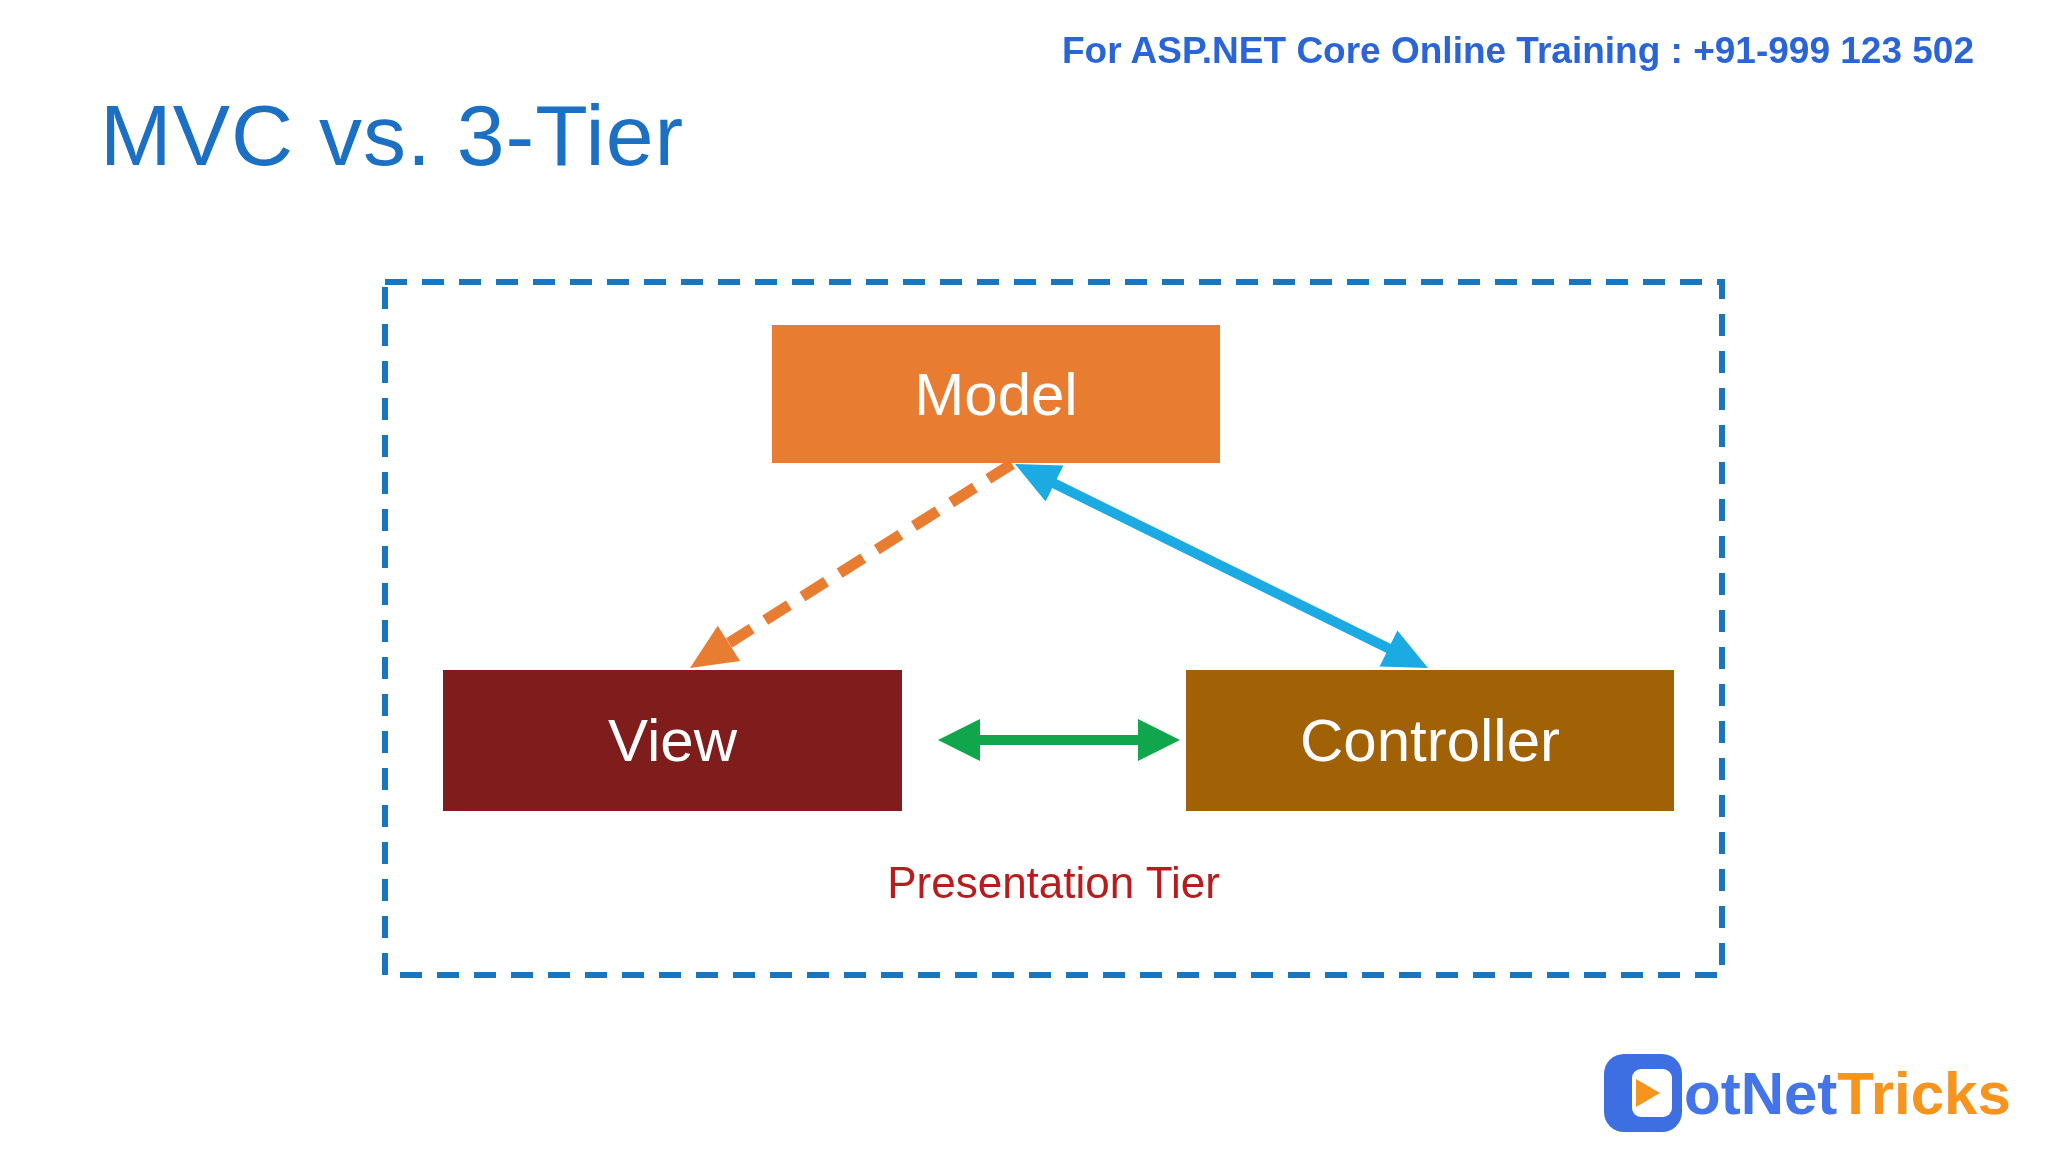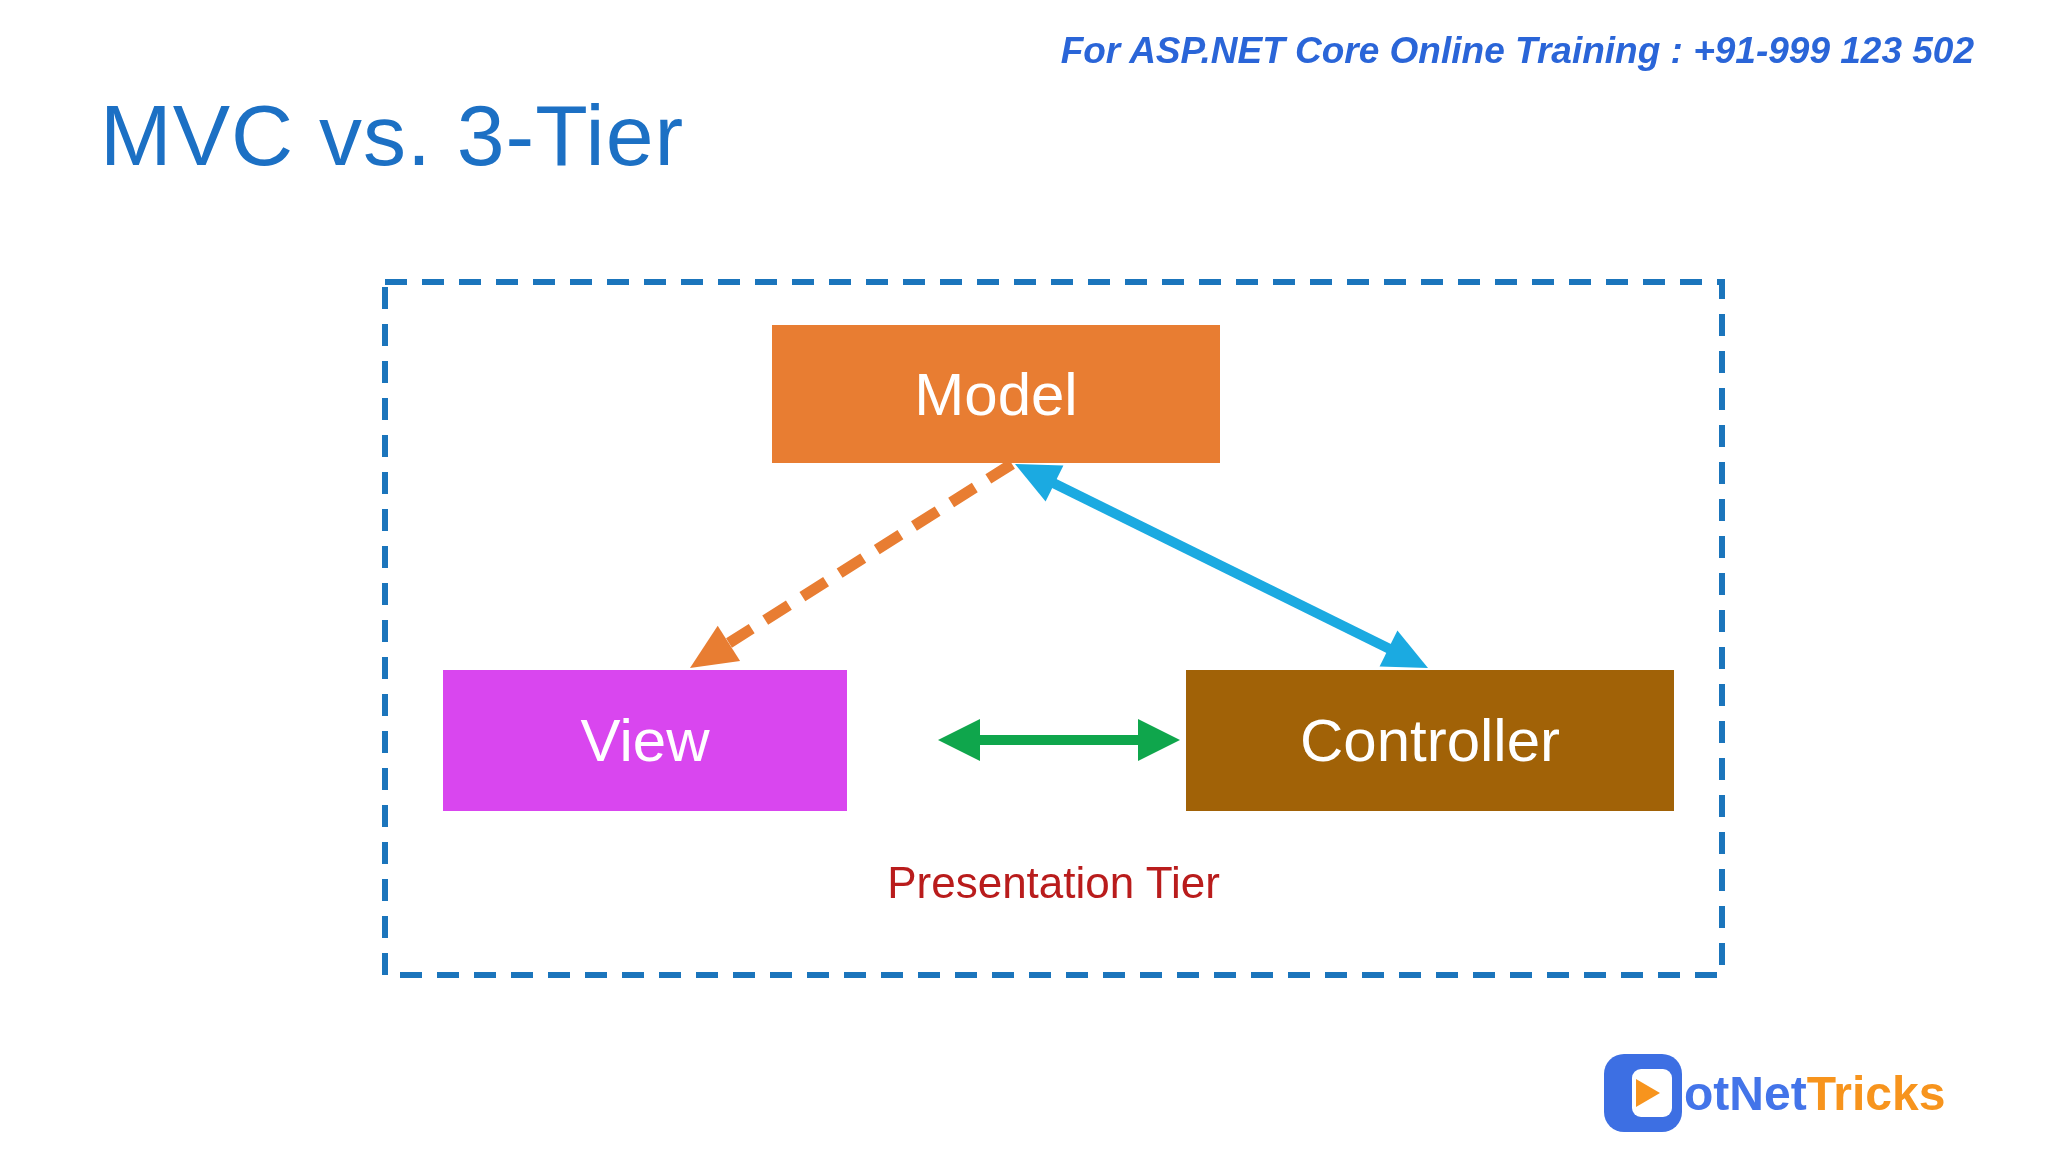--- a/index.html
+++ b/index.html
@@ -9,21 +9,20 @@
     height: 1152px;
     background: #ffffff;
     font-family: "Liberation Sans", sans-serif;
     overflow: hidden;
   }
   .header-note {
     position: absolute;
     top: 30px;
     right: 74px;
     font-size: 37px;
-    font-style: italic;
     font-weight: 700;
     color: #2A65D8;
     white-space: nowrap;
   }
   .slide-title {
     position: absolute;
     top: 86px;
     left: 100px;
     font-size: 86px;
     font-weight: 400;
@@ -38,21 +37,21 @@
   .node {
     position: absolute;
     display: flex;
     align-items: center;
     justify-content: center;
     color: #ffffff;
     font-size: 60px;
     font-weight: 400;
   }
   .node-model      { left: 772px;  top: 325px; width: 448px; height: 138px; background: #E87D32; }
-  .node-view       { left: 443px;  top: 670px; width: 404px; height: 141px; background: #d946ef; }
+  .node-view       { left: 443px;  top: 670px; width: 459px; height: 141px; background: #7f1d1d; }
   .node-controller { left: 1186px; top: 670px; width: 488px; height: 141px; background: #a16207; }
   .tier-label {
     position: absolute;
     left: 385px;
     top: 858px;
     width: 1337px;
     text-align: center;
     font-size: 44px;
     color: #b91c1c;
     font-weight: 400;
@@ -80,21 +79,21 @@
   }
   .logo-play {
     position: absolute;
     left: 32px; top: 25px;
     width: 0; height: 0;
     border-left: 24px solid #F7941D;
     border-top: 14px solid transparent;
     border-bottom: 14px solid transparent;
   }
   .logo-text {
-    font-size: 48px;
+    font-size: 60px;
     font-weight: 700;
     letter-spacing: 0px;
     margin-left: 2px;
     white-space: nowrap;
   }
   .logo-text-blue   { color: #4374E9; }
   .logo-text-orange { color: #F7941D; }
 </style>
 </head>
 <body>

